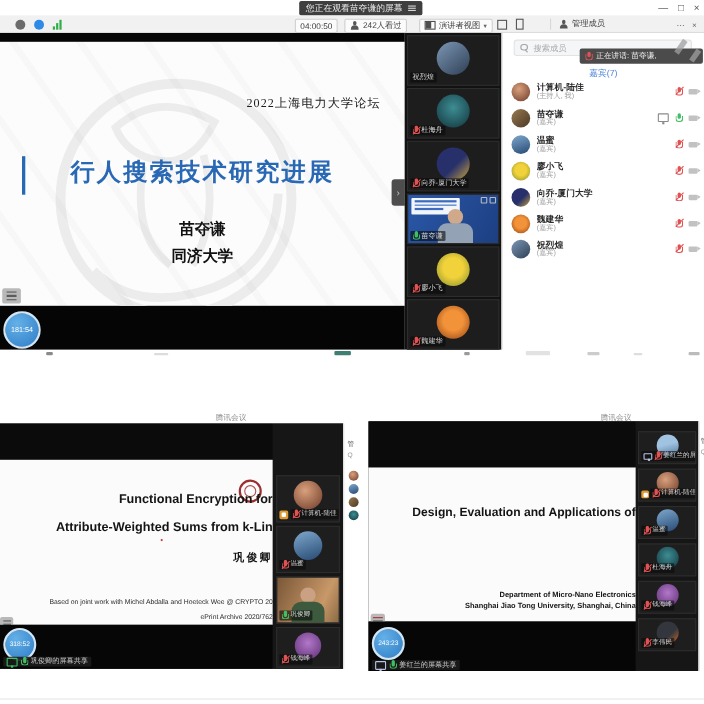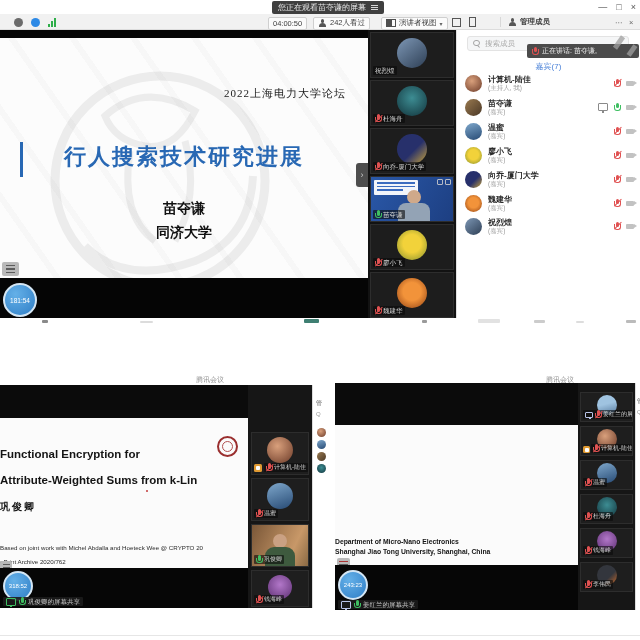--- a/index.html
+++ b/index.html
@@ -99,21 +99,21 @@
   
   .dash{position:absolute;border-radius:1px;}
   .tm-label{position:absolute;top:375px;font-size:7px;color:#8f8f8f;}
   .hairline{position:absolute;left:0;top:635px;width:640px;height:1px;background:#e6e6e6;}
   
   .bshot{position:absolute;overflow:hidden;}
   #shot-bl{left:0;top:374px;width:331px;height:266px;}
   #shot-br{left:332px;top:374px;width:308px;height:266px;}
   .bwin{position:absolute;background:#232323;}
   .bslide{position:absolute;background:#fbfbfb;overflow:hidden;}
-  .bslide .t1,.bslide .t2{position:absolute;left:0;width:100%;text-align:left;font-weight:bold;color:#141414;}
+  .bslide .t1,.bslide .t2{position:absolute;left:0;width:100%;text-align:right;font-weight:bold;color:#141414;}
   .bstrip{position:absolute;background:#161616;}
   .bthumb{position:absolute;background:#1e1e1e;border:1px solid #2d2d2d;box-sizing:border-box;overflow:hidden;}
   .bthumb .av{position:absolute;left:50%;top:4px;transform:translateX(-50%);}
   .blbl{position:absolute;left:2px;bottom:2px;display:flex;align-items:center;gap:2px;background:rgba(10,10,10,.6);
        color:#d4d4d4;font-size:6px;line-height:8.5px;padding:0 2px;border-radius:1px;max-width:93%;white-space:nowrap;overflow:hidden;}
   .badge-sq{position:absolute;width:8px;height:8px;background:#e09a32;border-radius:1.5px;}
   .badge-sq:after{content:"";position:absolute;left:2px;top:2px;width:4px;height:4px;background:#fff;border-radius:1px;}
   .live-gong{position:absolute;inset:0;background:linear-gradient(115deg,#7a5738,#c89868 70%,#8a6a44);}
   .live-gong .head{position:absolute;left:50%;top:9px;transform:translateX(-50%);width:14px;height:14px;border-radius:50%;background:#caa183;}
   .live-gong .body{position:absolute;left:50%;top:22px;transform:translateX(-50%);width:30px;height:20px;border-radius:9px 9px 0 0;background:#3e5a3e;}
@@ -167,21 +167,21 @@
         <span>演讲者视图</span>
         <span class="caret">▾</span>
       </span>
       <span class="tplain" style="left:452px;">
           <span class="fsc"></span>
         </span>
       <span class="tplain" style="left:469px;">
           <span class="lyc"></span>
         </span>
       <span class="abs" style="left:500px;top:3px;width:1px;height:10px;background:#d8d8d8;"></span>
-      <span class="tplain" style="left:508px;font-weight:bold;">
+      <span class="tplain" style="left:508px;">
         <span class="pic"></span>
         <span>管理成员</span>
       </span>
       <span class="tplain" style="left:615px;color:#666;">⋯</span>
       <span class="tplain" style="left:629px;color:#666;">×</span>
     </div>
 
     <div id="col-slide" class="abs">
       <div id="slide-top" class="abs">
         <svg class="abs" style="left:25px;top:18px;" width="270" height="250" viewBox="0 0 270 250">
@@ -500,20 +500,21 @@
         <span class="av av-miao" style="left:4px;top:67px;"></span>
         <span class="av av-du" style="left:4px;top:79px;"></span>
       </div>
     </div>
   </section>
 
   <section id="shot-br" class="bshot">
     <div class="bwin" style="left:3px;top:9px;width:300px;height:227px;">
       <div class="abs" style="left:0;top:0;width:243px;height:42px;background:#0b0b0b;"></div>
       <div class="bslide" style="left:0;top:42px;width:243px;height:140px;">
+        <div class="t1" style="top:35px;font-size:11px;">Design, Evaluation and Applications of</div>
         <div class="t1" style="top:113px;font-size:6.8px;">Department of Micro-Nano Electronics</div>
         <div class="t1" style="top:123px;font-size:6.8px;">Shanghai Jiao Tong University, Shanghai, China</div>
       </div>
       <div class="list-btn abs" style="left:2px;top:175px;width:13px;height:13px;">
         <span class="lbars">
             <i style="background:#a33"></i>
             <i></i>
             <i style="background:#a33"></i>
           </span>
       </div>

